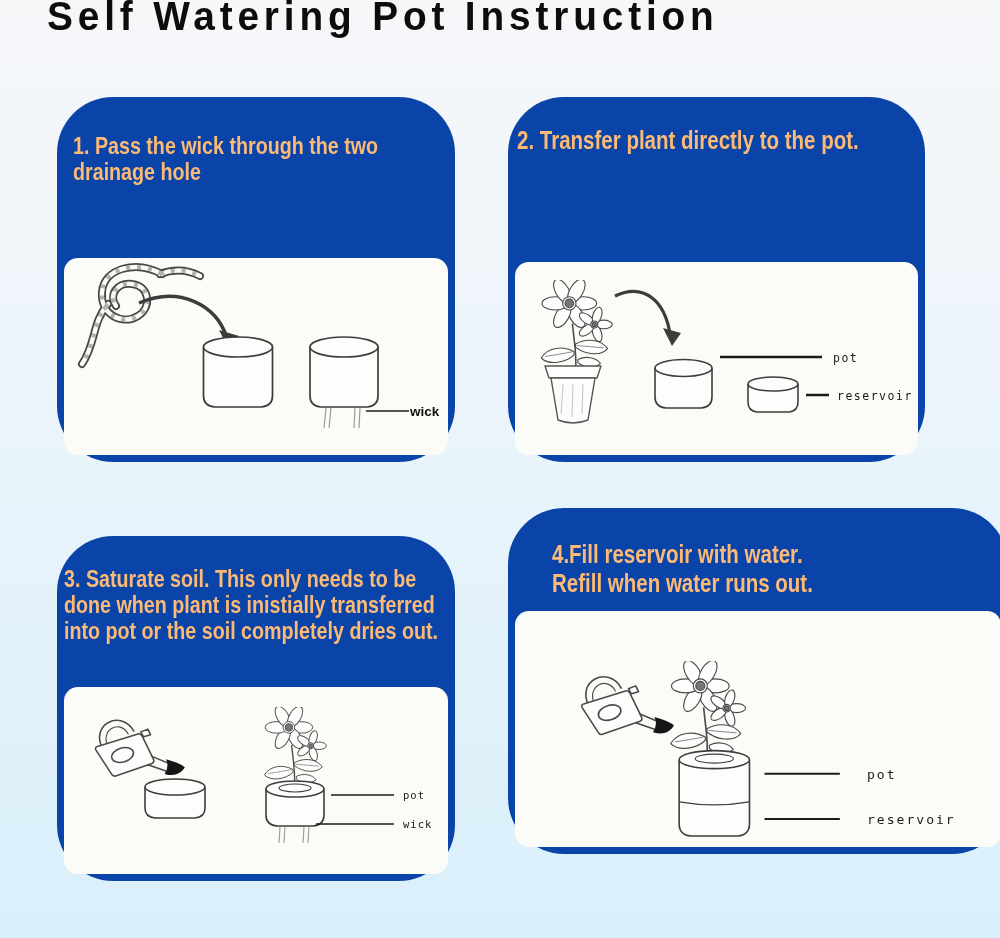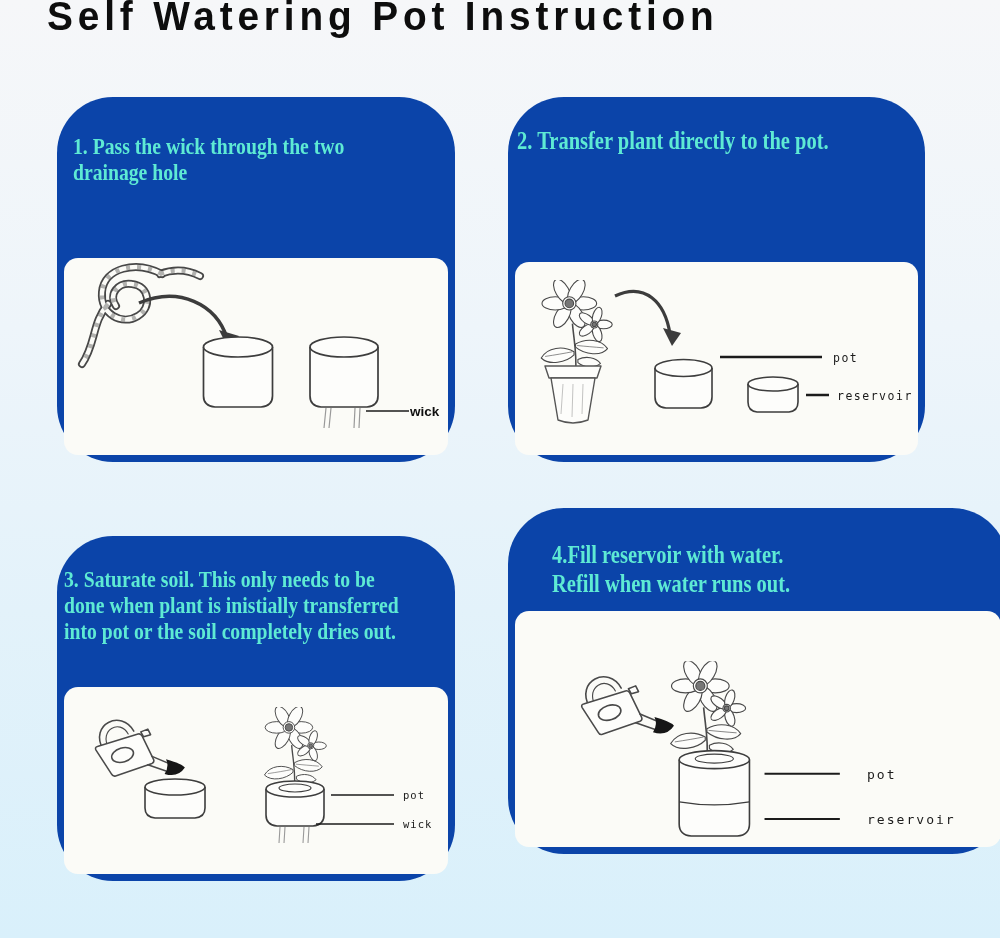--- a/index.html
+++ b/index.html
@@ -6,21 +6,21 @@
   .stage{position:relative;width:1000px;height:938px;overflow:hidden;
     background:linear-gradient(180deg,#f6f7f9 0%,#eef5fa 35%,#e3f2fa 65%,#d9f0fb 100%);
     font-family:"Liberation Sans",sans-serif;}
   .title{position:absolute;left:47px;top:-6px;margin:0;font-size:40px;font-weight:bold;
     letter-spacing:5px;color:#0d0d0d;transform:scaleX(0.97);transform-origin:0 0;white-space:nowrap;}
   .panel{position:absolute;background:#0b44a9;border-radius:56px;}
   .p1{left:57px;top:97px;width:398px;height:365px;}
   .p2{left:508px;top:97px;width:417px;height:365px;}
   .p3{left:57px;top:517px;width:398px;height:345px;margin-top:19px;}
   .p4{left:508px;top:508px;width:500px;height:346px;}
-  .caption{color:#5eead4;font-weight:bold;font-family:Liberation Serif, serif;}
+  .caption{color:#fdba74;font-weight:bold;}
   .caption .line{white-space:nowrap;transform:scaleX(0.82);transform-origin:0 50%;}
   .p1 .caption{padding:36px 0 0 16px;font-size:24px;line-height:26px;}
   .p2 .caption{padding:30px 0 0 9px;font-size:25px;line-height:27px;}
   .p3 .caption{padding:30px 0 0 7px;font-size:24px;line-height:26px;}
   .p4 .caption{padding:32px 0 0 44px;font-size:25px;line-height:29px;}
   .canvas{position:absolute;left:7px;right:7px;bottom:7px;background:#fbfbf7;border-radius:14px;}
   .p1 .canvas{top:161px;}
   .p2 .canvas{top:165px;}
   .p3 .canvas{top:151px;}
   .p4 .canvas{top:103px;}

